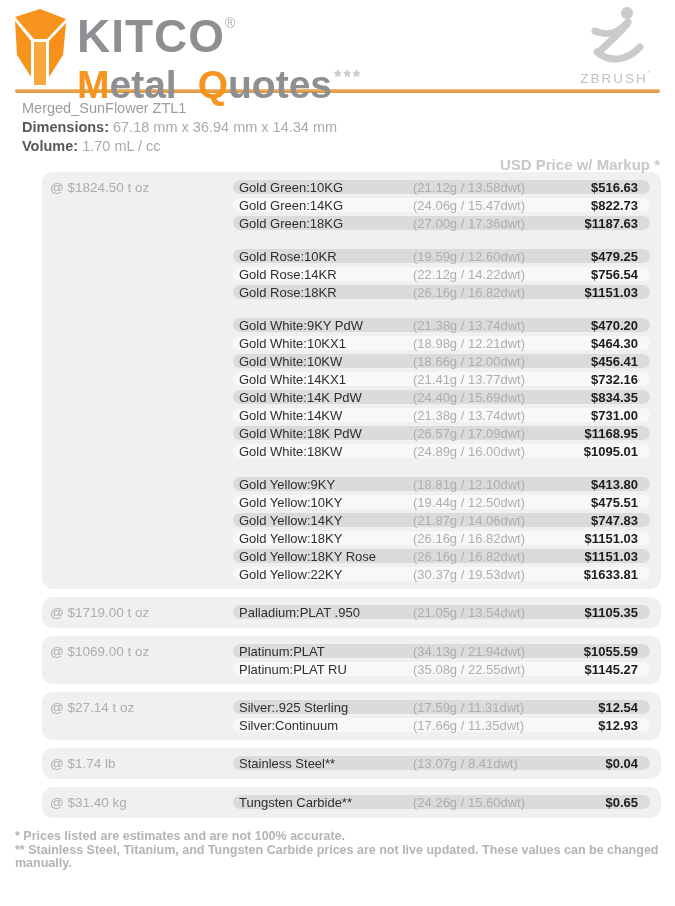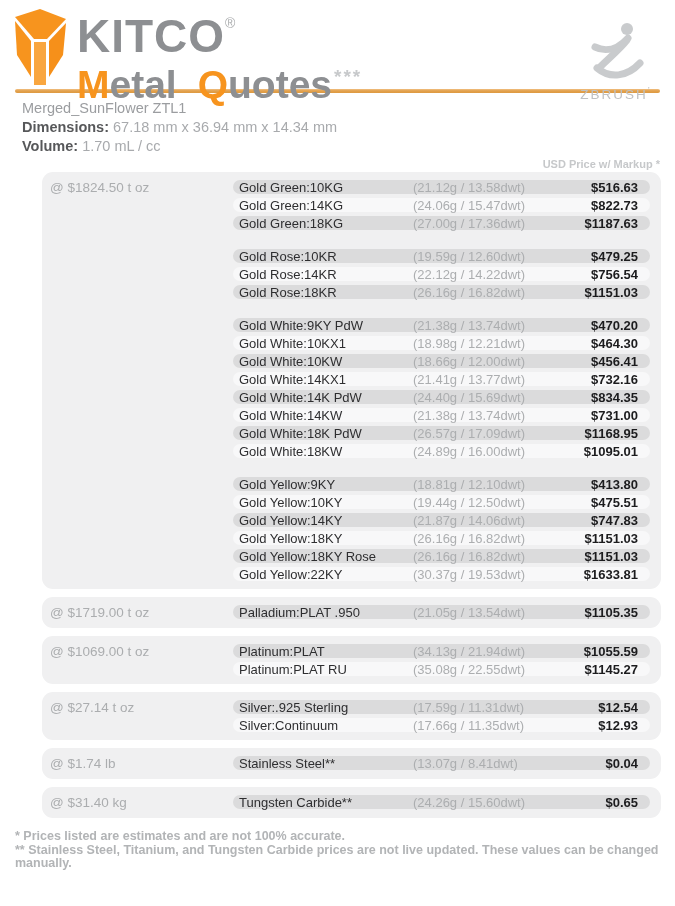--- a/index.html
+++ b/index.html
@@ -14,35 +14,35 @@
   .header{padding:5px 15px 0 15px;}
   .brand-row{position:relative;height:84px;}
   .kitco-icon{position:absolute;left:-2px;top:3px;}
   .brand-text{position:absolute;left:62px;top:-6px;white-space:nowrap;}
   .kitco-word{font-size:46px;font-weight:700;color:#8D8F92;letter-spacing:1px;line-height:48px;}
   .reg-mark{font-size:14px;font-weight:400;color:#A9ABAD;vertical-align:24px;letter-spacing:0;}
   .mq-word{font-size:39px;font-weight:700;color:#8D8F92;line-height:40px;margin-top:-3px;letter-spacing:0;}
   .mq-orange{color:#F7941E;}
   .word-gap{margin-right:21px;}
   .stars{font-size:19px;font-weight:700;color:#C7C9CB;vertical-align:15px;letter-spacing:2px;margin-left:2px;}
-  .zbrush{position:absolute;right:2px;top:16px;width:86px;text-align:center;}
+  .zbrush{position:absolute;right:2px;top:0;width:86px;text-align:center;}
   .zbrush-word{font-size:13.5px;color:#BFC1C3;letter-spacing:2px;margin-top:-2px;white-space:nowrap;}
   .zb-tick{font-size:9px;vertical-align:6px;letter-spacing:0;}
   .divider{height:4px;border-radius:2px;
     background:linear-gradient(#F1C083 0%,#E2A14E 45%,#DE9A40 100%);}
 
   
   .model-info{padding:6px 15px 0 22px;font-size:14.5px;line-height:19px;}
   .model-name{color:#9B9DA0;}
   .info-label{color:#57585A;font-weight:700;}
   .info-value{color:#A8AAAD;}
 
   
   .price-col-header{height:15px;line-height:15px;margin-top:1px;padding-right:15px;
-    text-align:right;font-size:11px;font-weight:700;color:#C6C8CA;}
+    text-align:right;font-size:15px;font-weight:700;color:#C6C8CA;}
 
   
   #sections{margin-top:0;margin-left:28px;}
   .section{display:flex;background:#F0F0F1;border-radius:11px;margin:0 14px 8px 14px;padding:8px 11px 8px 8px;}
   .spot{flex:none;width:183px;font-size:13.5px;line-height:15px;color:#ABADAF;padding-top:0;}
   .rows{flex:1;min-width:0;}
   .group + .group{margin-top:19px;}
   .row{display:flex;align-items:center;height:14px;border-radius:7px;font-size:13px;padding-left:6px;}
   .row + .row{margin-top:4px;}
   .row.shaded{background:#DBDBDC;}

